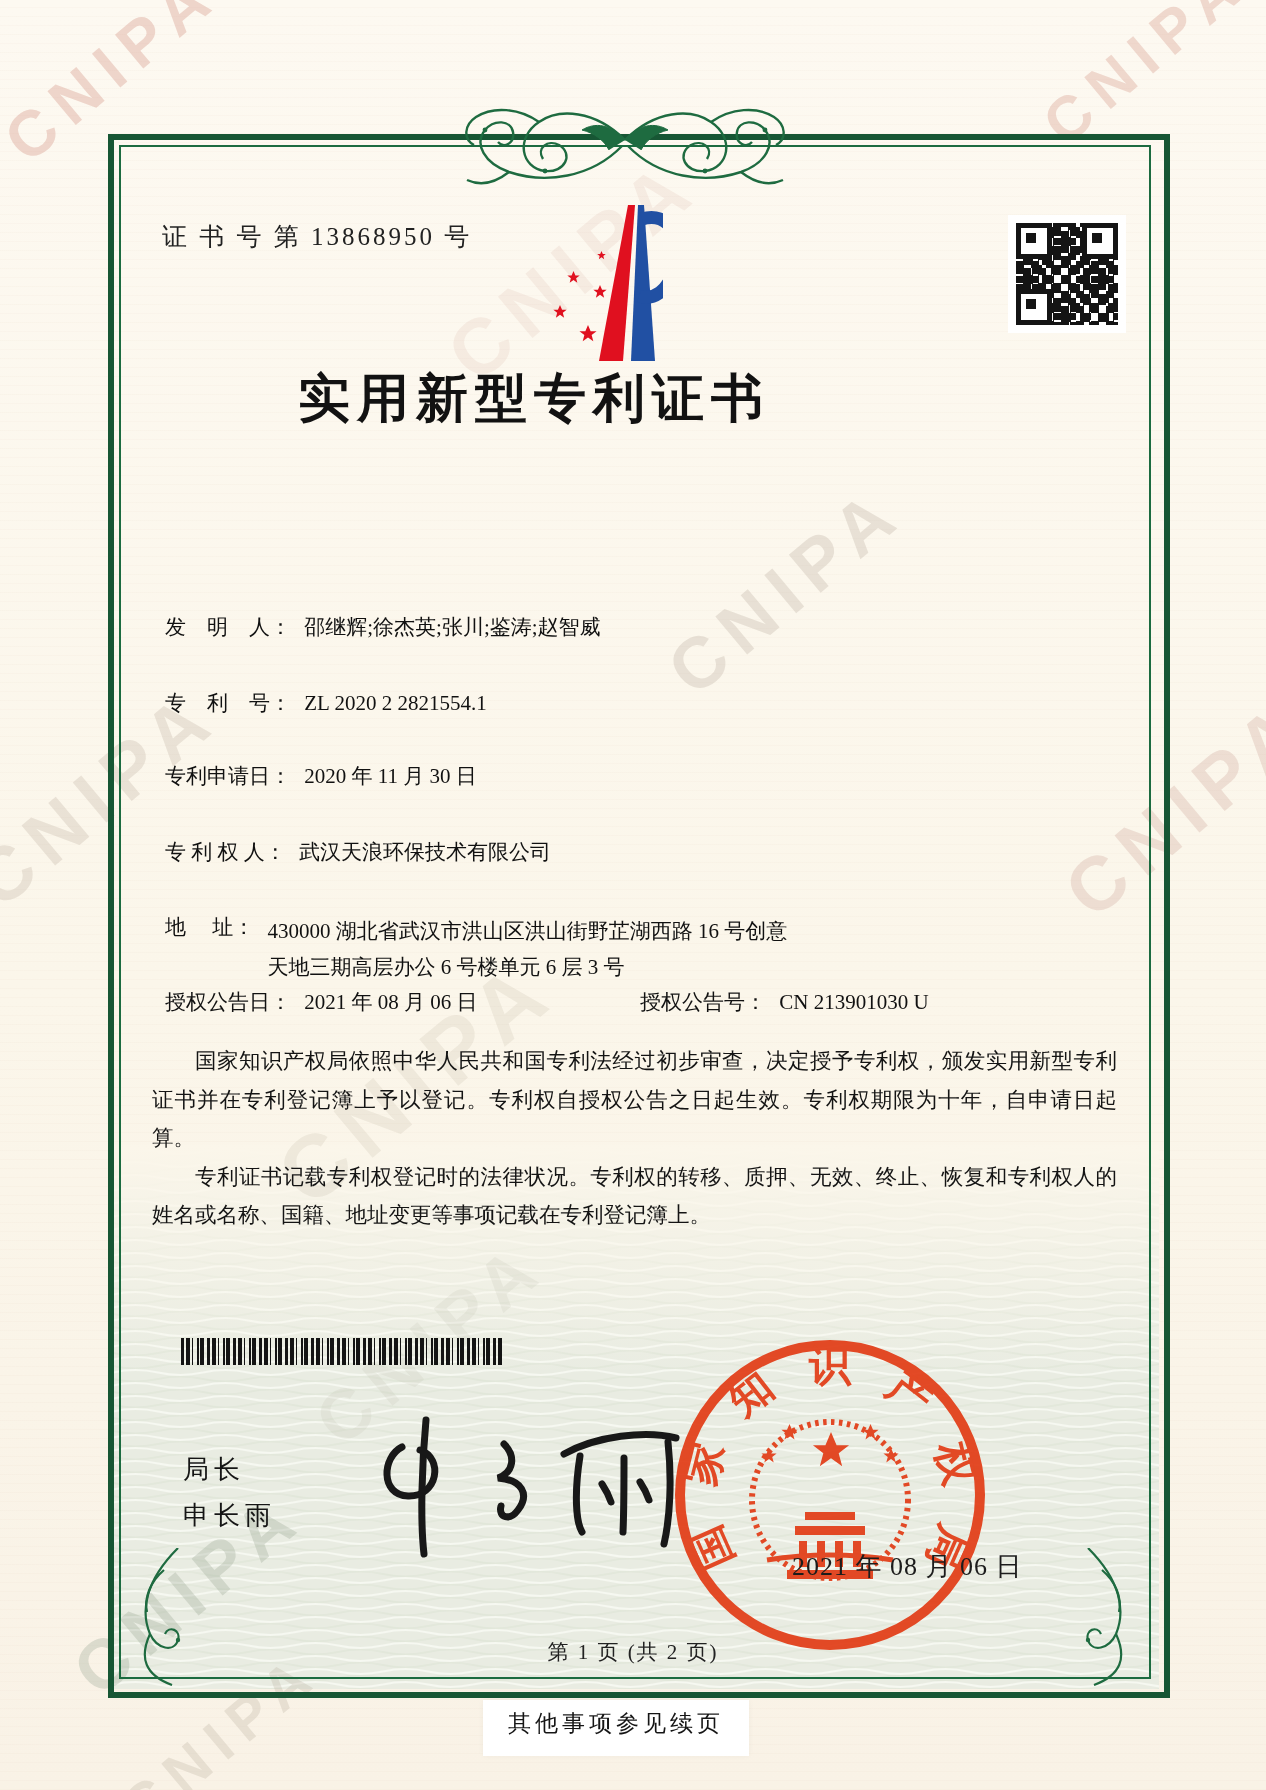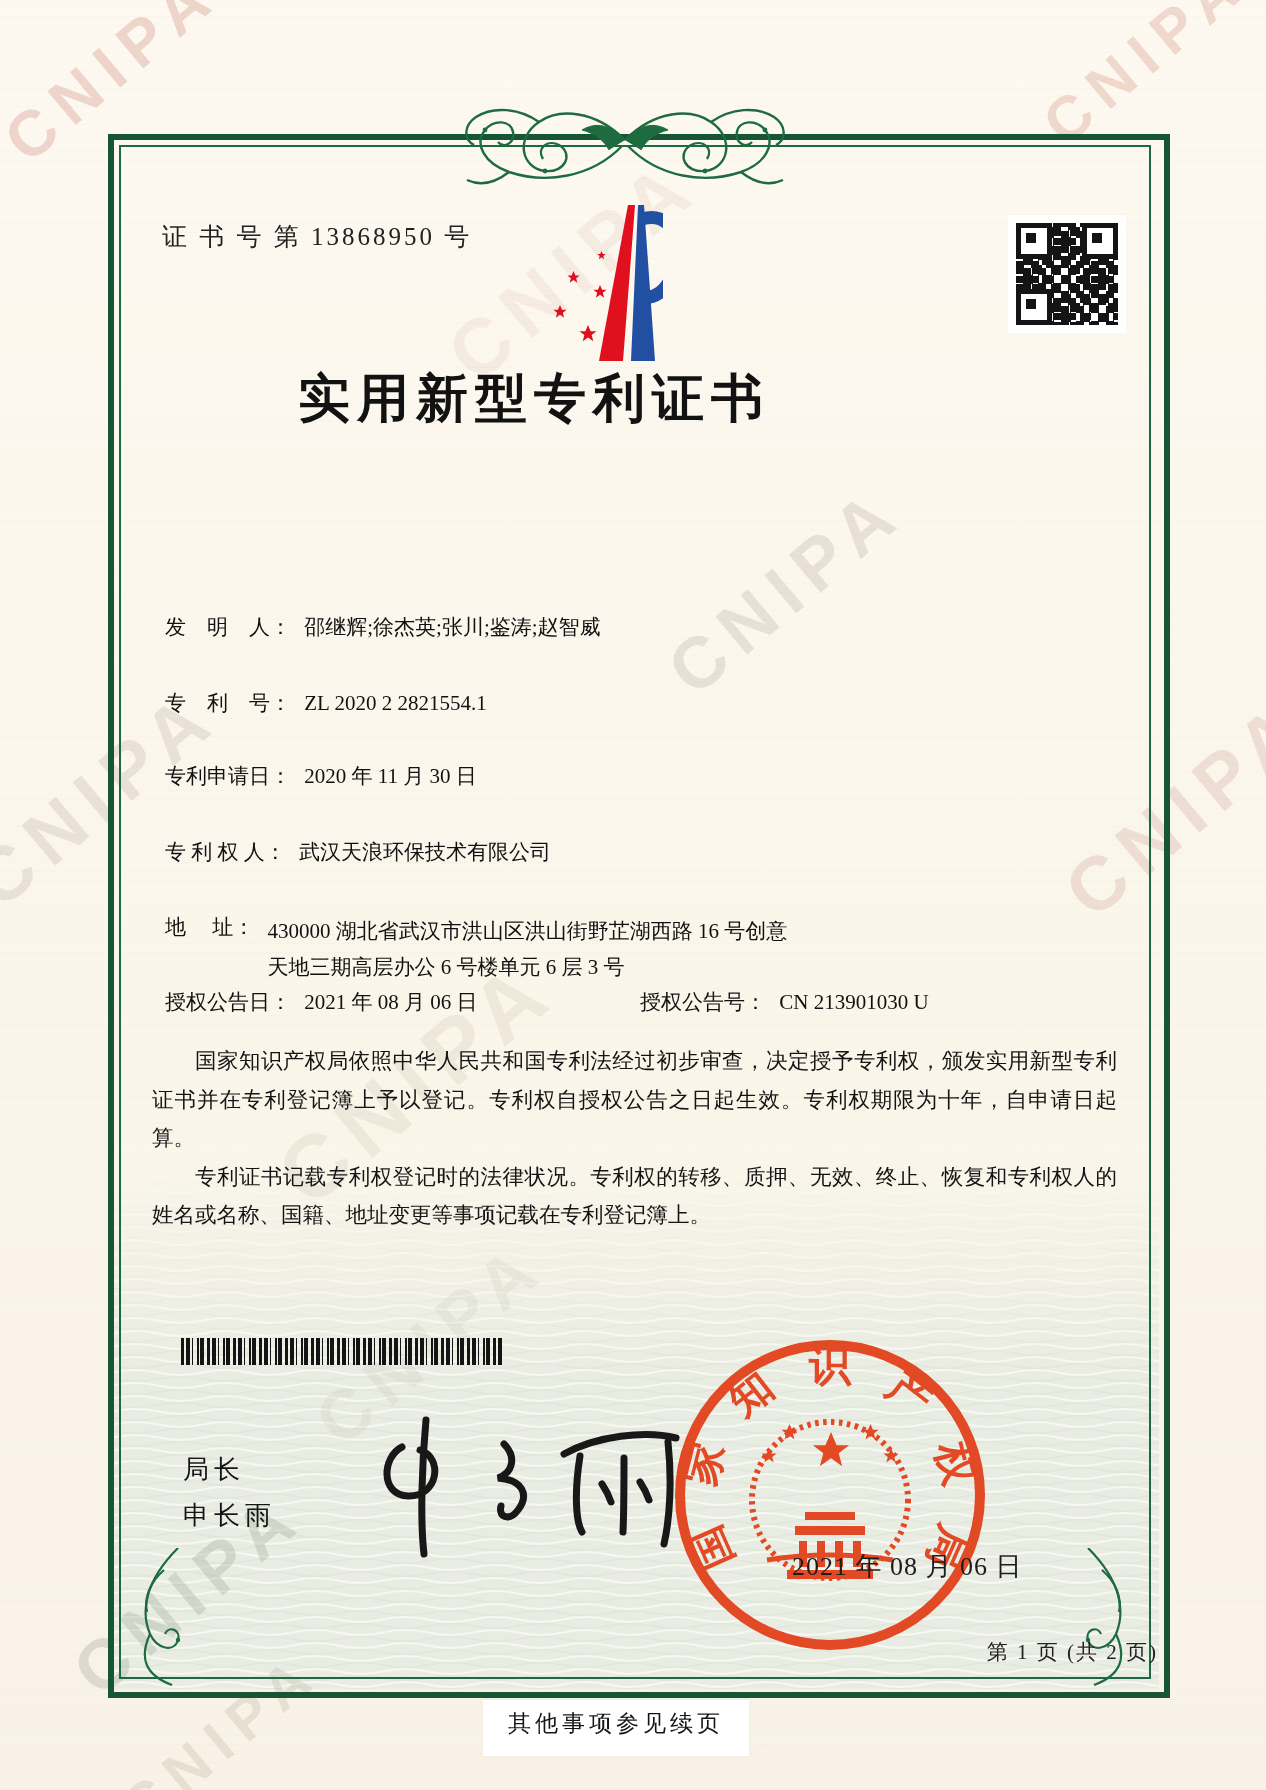--- a/index.html
+++ b/index.html
@@ -34,21 +34,21 @@
     background:repeating-linear-gradient(90deg,#141414 0 3px,transparent 3px 5px,
       #141414 5px 9px,transparent 9px 11px,#141414 11px 12px,transparent 12px 16px,
       #141414 16px 18px,transparent 18px 19px,#141414 19px 23px,transparent 23px 26px);}
   .sig-title{position:absolute;left:183px;top:1452px;z-index:4;font-size:26px;
     font-family:Liberation Serif, serif;font-weight:500;letter-spacing:5px;}
   .sig-name{position:absolute;left:183px;top:1498px;z-index:4;font-size:26px;
     font-family:"Liberation Sans","DejaVu Sans",sans-serif;font-weight:500;letter-spacing:5px;}
   .seal-date{position:absolute;left:792px;top:1549px;z-index:6;font-size:26px;
     letter-spacing:1px;color:#1c1c1c;white-space:nowrap;}
   .pageinfo{position:absolute;left:108px;top:1638px;width:1050px;z-index:4;
-    text-align:right;font-size:21px;letter-spacing:2px;color:#222;}
+    text-align:center;font-size:21px;letter-spacing:2px;color:#222;}
   .contbox{position:absolute;left:483px;top:1700px;width:266px;height:56px;z-index:4;
     background:#ffffff;text-align:center;line-height:48px;font-size:23px;letter-spacing:4px;
     box-shadow:0 0 6px rgba(0,0,0,0.04);}
   .qr{position:absolute;left:1008px;top:215px;width:118px;height:118px;background:#fff;
     z-index:4;padding:0;}
   .qr-noise{position:absolute;inset:8px;
     background:
       repeating-conic-gradient(#141414 0 25%,transparent 0 50%) 0 0/15px 15px,
       repeating-conic-gradient(#141414 0 25%,transparent 0 50%) 7px 4px/19px 19px;}
   .finder{position:absolute;width:26px;height:26px;border:5px solid #141414;background:#fff;}

